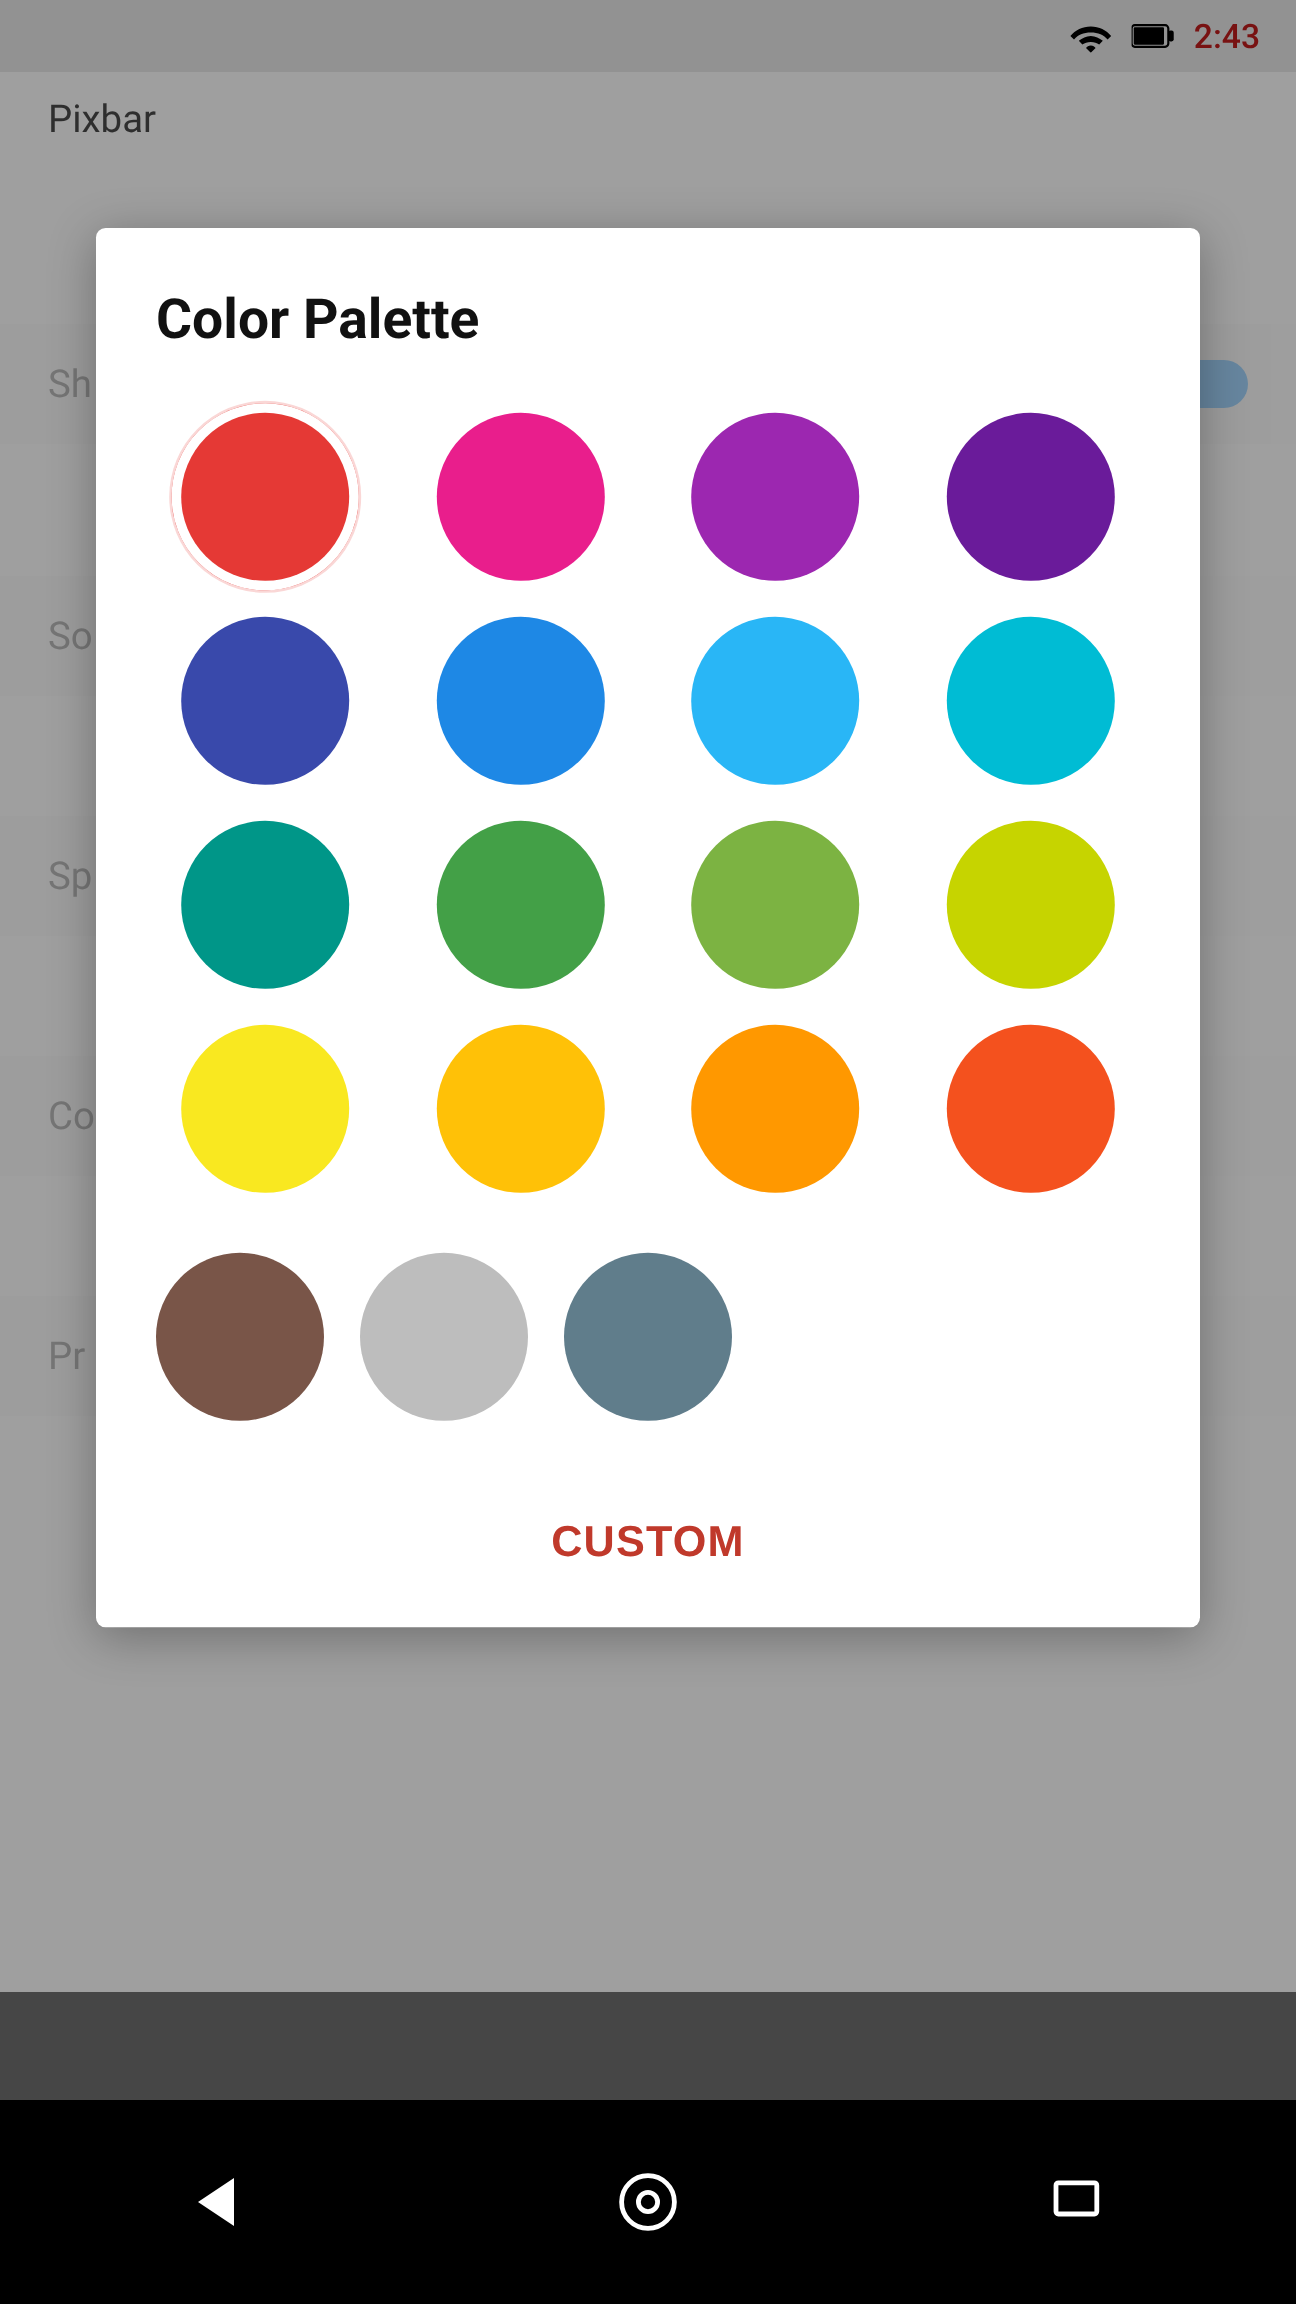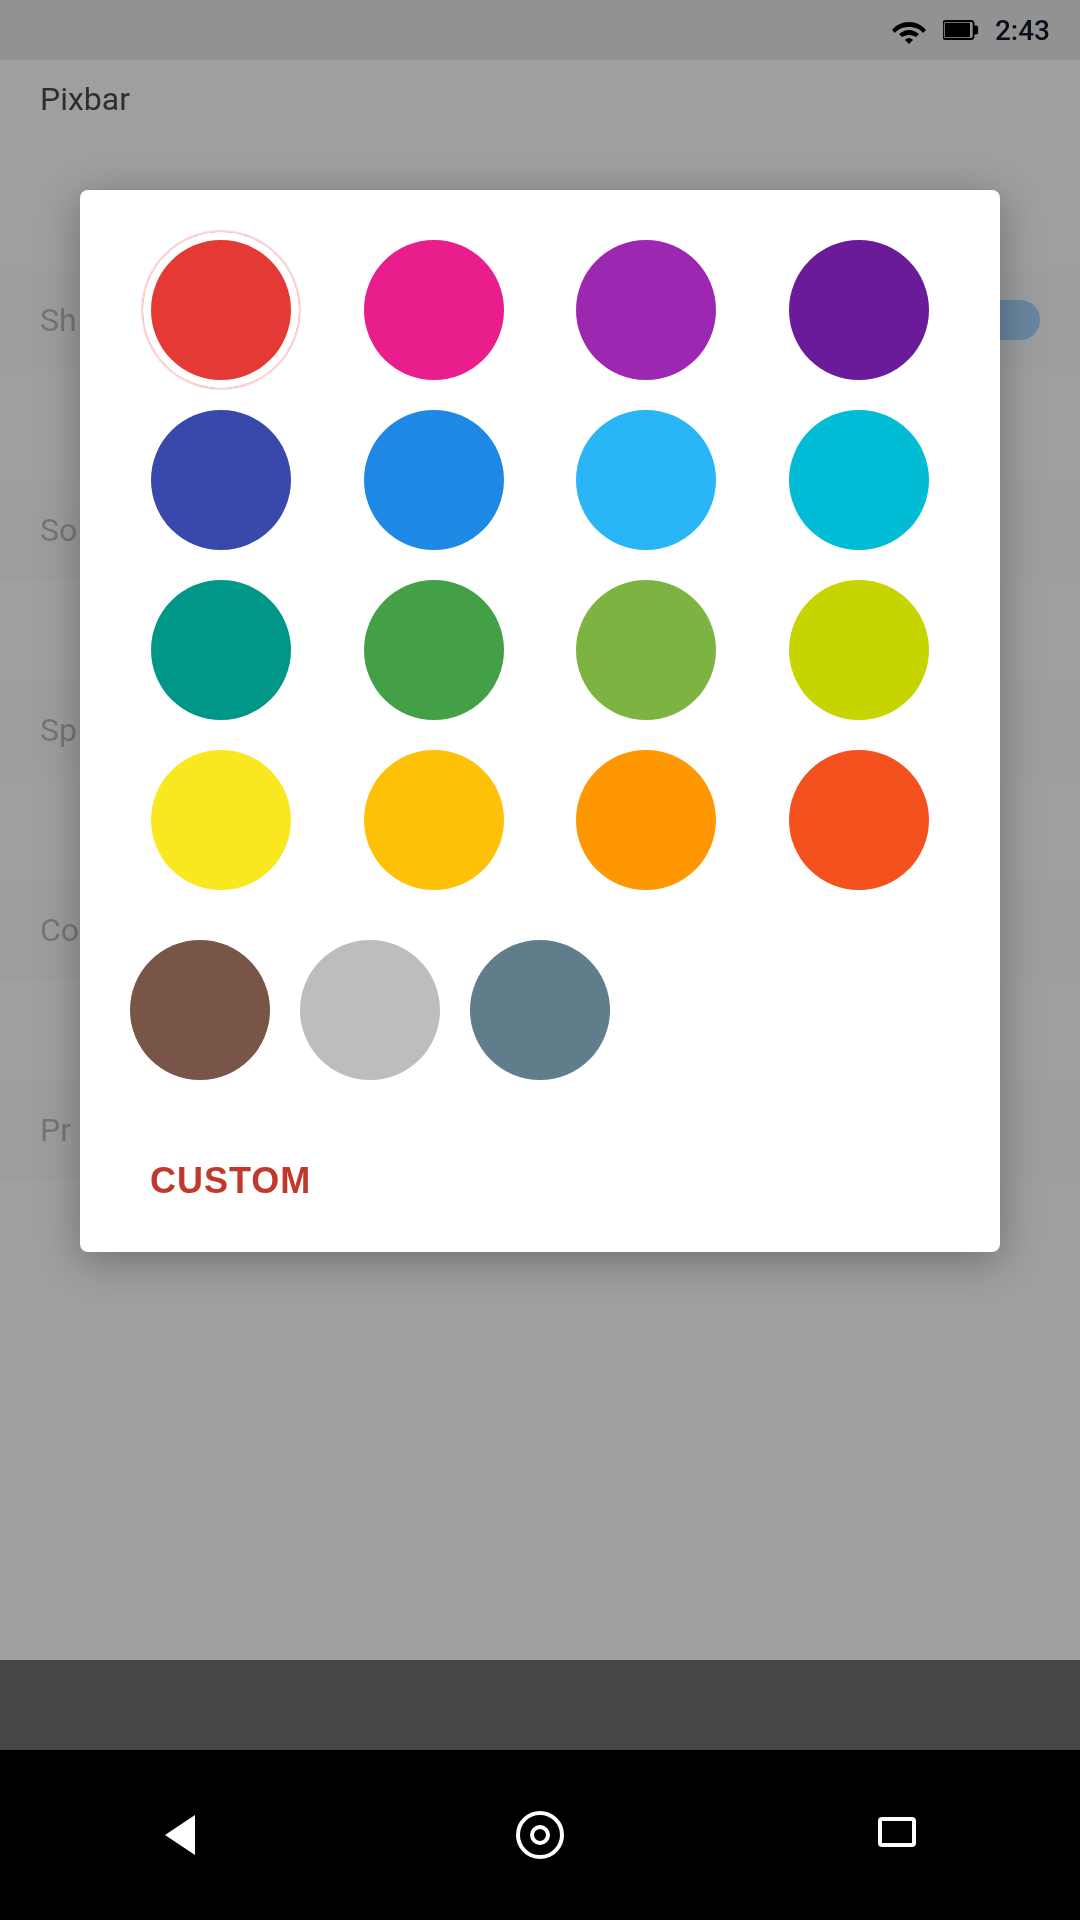--- a/index.html
+++ b/index.html
@@ -24,21 +24,21 @@
       display: flex;
       align-items: center;
       justify-content: flex-end;
       padding: 0 30px;
       gap: 16px;
     }
 
     .status-bar-time {
       font-size: 28px;
       font-weight: 500;
-      color: #0f172a;
+      color: #b91c1c;
     }
 
     .wifi-icon, .battery-icon {
       width: 36px;
       height: 28px;
     }
 
     
     .app-background {
       position: absolute;
@@ -150,20 +150,21 @@
       gap: 30px;
       padding-left: 0;
       margin-bottom: 50px;
     }
 
     .dialog-actions {
       display: flex;
       align-items: center;
       justify-content: space-between;
       padding-top: 20px;
+      flex-direction: column;
     }
 
     .action-btn {
       font-size: 36px;
       font-weight: 700;
       color: #c0392b;
       background: none;
       border: none;
       cursor: pointer;
       letter-spacing: 1px;
@@ -229,20 +230,21 @@
 </div>
 <div class="bg-list-item" style="top: 1080px; opacity: 0.4;">
   <span>Pr</span>
 </div>
 
 <div style="position:absolute; bottom:170px; left:0; right:0; height:90px; background:#111; z-index:3; opacity:0.6;"></div>
 
 <div class="scrim"></div>
 
 <div class="dialog">
+  <div class="dialog-title">Color Palette</div>
 
   <div class="color-grid" id="colorGrid">
       <div class="color-swatch selected" style="background: rgb(229, 57, 53);"></div>
       <div class="color-swatch" style="background: rgb(233, 30, 140);"></div>
       <div class="color-swatch" style="background: rgb(156, 39, 176);"></div>
       <div class="color-swatch" style="background: rgb(106, 27, 154);"></div>
       <div class="color-swatch" style="background: rgb(57, 73, 171);"></div>
       <div class="color-swatch" style="background: rgb(30, 136, 229);"></div>
       <div class="color-swatch" style="background: rgb(41, 182, 246);"></div>
       <div class="color-swatch" style="background: rgb(0, 188, 212);"></div>

